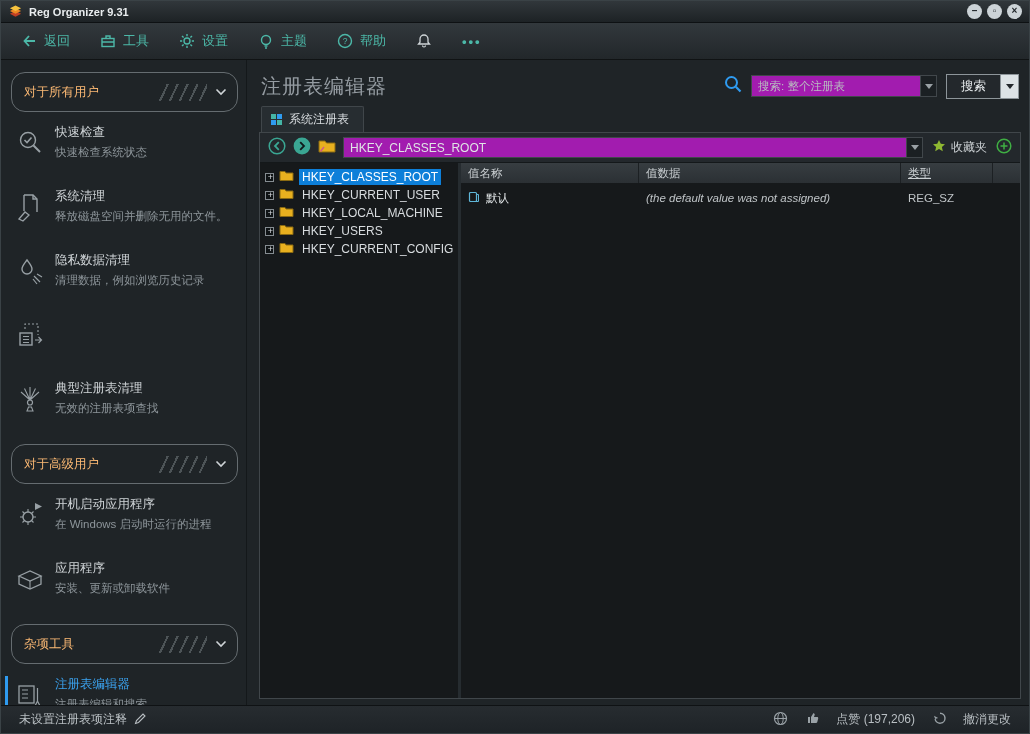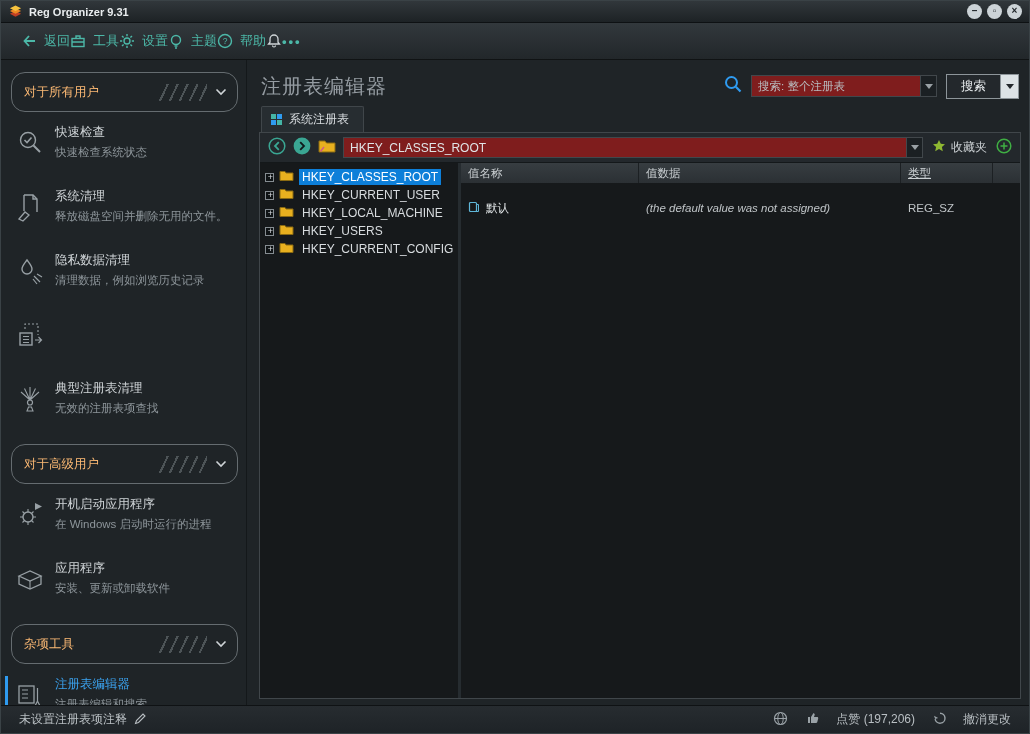--- a/index.html
+++ b/index.html
@@ -10,21 +10,21 @@
   
   .titlebar{ height:22px; flex:none; display:flex; align-items:center; padding:0 7px;
     background:linear-gradient(#31373b,#1d2225); border-bottom:1px solid #0e1113; }
   .titlebar .logo{ width:15px; height:15px; display:inline-flex; }
   .titlebar .title{ margin-left:6px; font-size:11px; font-weight:bold; color:#e9edef; }
   .winctl{ margin-left:auto; display:flex; gap:5px; }
   .winctl .ctl{ width:15px; height:15px; border-radius:50%; background:#ccd3d7; color:#21262a;
     font-size:10px; line-height:14px; text-align:center; cursor:default; font-weight:bold; }
 
   
-  .toolbar{ height:37px; flex:none; display:flex; align-items:center; padding:0 20px;
+  .toolbar{ height:37px; flex:none; display:flex; align-items:center; gap:30px; padding:0 20px;
     background:linear-gradient(#32383c,#22272a); border-bottom:1px solid #101314; }
   .tbtn{ display:flex; align-items:center; gap:7px; color:#4cb8a8; font-size:13px; cursor:default; }
   .tbtn svg{ display:block; }
   .tbtn.more{ letter-spacing:2px; font-weight:bold; }
 
   
   .bodyrow{ flex:1; display:flex; overflow:hidden; }
 
   
   .sidebar{ width:246px; flex:none; padding:8px 6px 0 10px; overflow:hidden;
@@ -40,21 +40,21 @@
   .side-item .t{ font-size:12.5px; color:#d0d5d8; margin-bottom:4px; }
   .side-item .d{ font-size:11.5px; color:#8d959a; line-height:15px; }
   .side-item.selected{ border-left:3px solid #2f9bf0; margin-left:-6px; padding-left:5px; }
   .side-item.selected .t{ color:#3ba3f0; }
 
   
   .content{ flex:1; display:flex; flex-direction:column; padding:0 8px 6px 12px; overflow:hidden; }
   .content-head{ height:48px; flex:none; display:flex; align-items:center; padding:4px 2px 0 2px; }
   .page-title{ font-size:20px; font-weight:normal; color:#959ca2; letter-spacing:1px; }
   .searchgrp{ margin-left:auto; display:flex; align-items:center; gap:9px; }
-  .combo{ display:flex; align-items:center; background:#7f1d1d; border:1px solid #41474b;
+  .combo{ display:flex; align-items:center; background:#a21caf; border:1px solid #41474b;
     color:#b9bec1; font-size:11.5px; height:22px; }
   .combo .val{ flex:1; padding:0 6px; white-space:nowrap; overflow:hidden; }
   .combo .arrowbox{ width:16px; align-self:stretch; border-left:1px solid #41474b;
     display:flex; align-items:center; justify-content:center; background:#1b2023; }
   .tri{ width:0; height:0; border-left:4px solid transparent; border-right:4px solid transparent;
     border-top:5px solid #9aa1a5; }
   .combo.scope{ width:186px; }
   .split-btn{ display:flex; height:25px; }
   .split-btn .lbl{ display:flex; align-items:center; padding:0 14px; background:#23282c;
     border:1px solid #8d959a; color:#eaeef0; font-size:12.5px; }
@@ -86,21 +86,21 @@
     font-size:9px; line-height:9px; color:#d8dcdf; }
   .nlabel{ padding:1px 3px; white-space:nowrap; }
   .nlabel.sel{ background:#0d7fd9; color:#ffffff; }
 
   .values{ flex:1; display:flex; flex-direction:column; overflow:hidden; }
   .vhead{ height:20px; flex:none; display:flex; background:linear-gradient(#373d41,#2b3034);
     color:#ccd1d4; font-size:11.5px; }
   .vhead .hc{ padding:3px 7px; border-right:1px solid #1c2023; }
   .c1{ width:178px; flex:none; } .c2{ width:262px; flex:none; } .c3{ width:92px; flex:none;text-decoration:underline; }
   .cfill{ flex:1; }
-  .vrow{ height:20px; margin-top:15px; display:flex; align-items:center; font-size:11.5px; color:#c0c5c8; }
+  .vrow{ height:20px; margin-top:5px; display:flex; align-items:center; font-size:11.5px; color:#c0c5c8; }
   .vrow .name{ width:178px; flex:none; display:flex; align-items:center; gap:6px; padding:0 7px; color:#e4e8ea; }
   .vrow .data{ width:262px; flex:none; padding:0 7px;font-style:italic; }
   .vrow .type{ padding:0 7px; }
 
   
   .statusbar{ height:28px; flex:none; display:flex; align-items:center; padding:0 18px;
     background:linear-gradient(#272c30,#1e2327); border-top:1px solid #0f1214;
     color:#b9bfc3; font-size:12px; }
   .statusbar .leftgrp{ display:flex; align-items:center; gap:7px; }
   .statusbar .rightgrp{ margin-left:auto; display:flex; align-items:center; gap:18px; }

